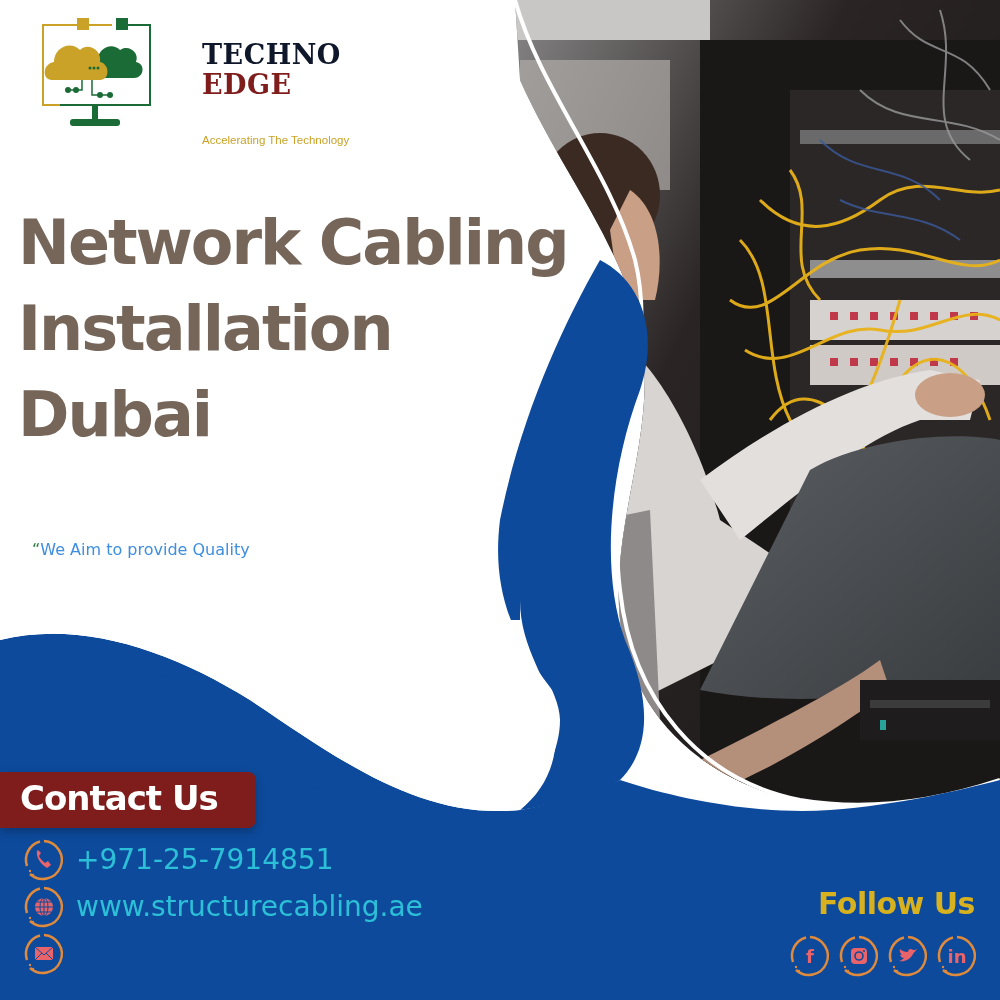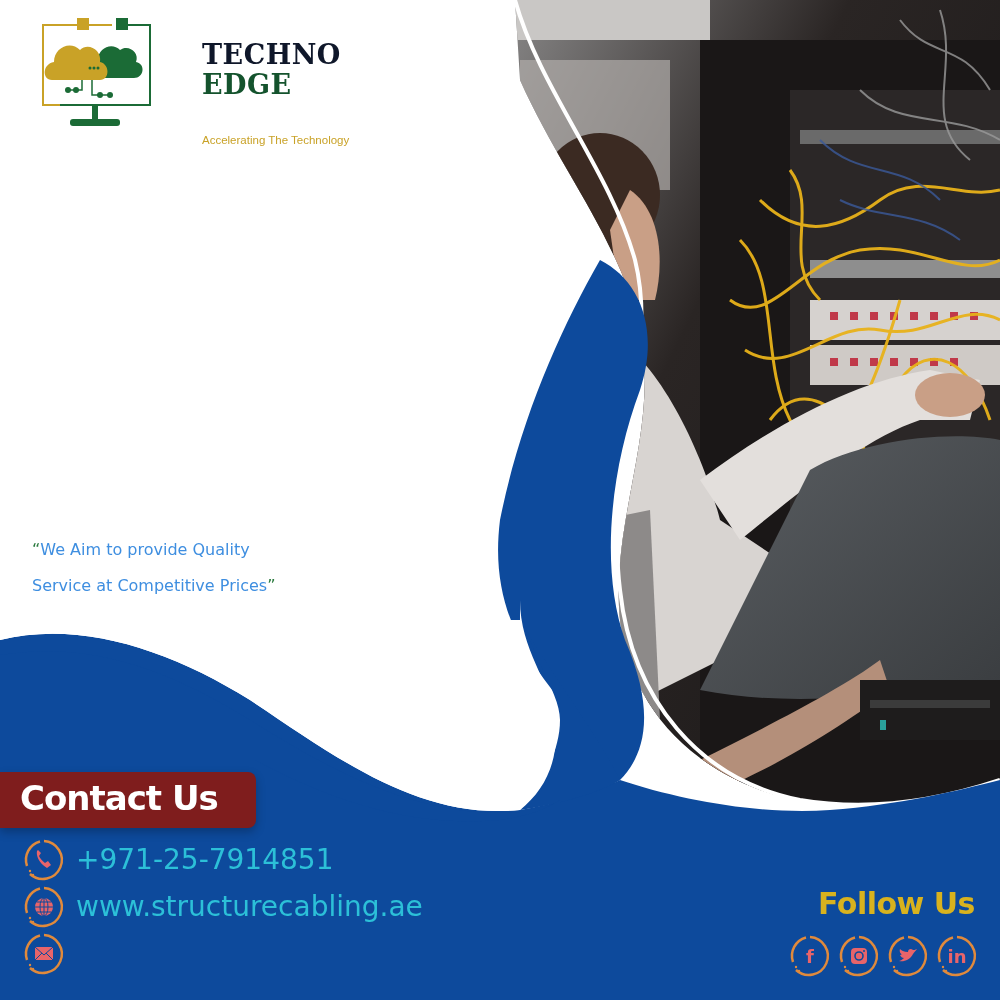--- a/index.html
+++ b/index.html
@@ -10,21 +10,21 @@
   .bg-shapes { position: absolute; left: 0; top: 0; width: 1000px; height: 1000px; }
 
   
   .photo { position: absolute; left: 0; top: 0; width: 1000px; height: 1000px; }
 
   
   .logo { position: absolute; left: 40px; top: 18px; width: 360px; height: 120px; }
   .logo-mark { position: absolute; left: 0; top: 0; width: 120px; height: 115px; }
   .logo-word { position: absolute; left: 162px; top: 22px; font-family: "DejaVu Serif", serif; font-weight: bold; line-height: 30px; letter-spacing: 0.5px; }
   .logo-word .l1 { color: #0f172a; font-size: 27px; display: block; }
-  .logo-word .l2 { color: #14532d; font-size: 27px; display: block; }
+  .logo-word .l2 { color: #7f1d1d; font-size: 27px; display: block; }
   .logo-word .l3 { color: #1b6b36; font-size: 27px; display: block; }
   .logo-word .llc { font-size: 19px; color: #1b6b36; margin-left: 6px; }
   .logo-tag { position: absolute; left: 162px; top: 116px; color: #c9a227; font-family: "Liberation Sans", sans-serif; font-size: 11.5px; white-space: nowrap; }
 
   
   .headline { position: absolute; left: 18px; top: 200px; color: #76665a; font-family: "DejaVu Sans", sans-serif; font-weight: bold; font-size: 62px; line-height: 86px; letter-spacing: -2px; }
   .headline span { display: block; }
 
   
   .tagline { position: absolute; left: 32px; top: 532px; color: #3e8ee0; font-family: "DejaVu Sans", sans-serif; font-size: 16px; line-height: 36px; }
@@ -178,24 +178,28 @@
       <circle cx="60" cy="77" r="3" fill="#1b6b36"></circle>
         <circle cx="70" cy="77" r="3" fill="#1b6b36"></circle>
     </svg>
     <div class="logo-word">
       <span class="l1">TECHNO</span>
       <span class="l2">EDGE</span>
     </div>
     <div class="logo-tag">Accelerating The  Technology</div>
   </div>
 
+  <h1 class="headline">
+    <span>Network Cabling</span>
+    <span>Installation</span>
+    <span>Dubai</span>
+  </h1>
 
   <div class="tagline">
     <span><b class="q" style="font-weight:normal">“</b><i style="font-style:normal">We Aim to provide Quality</i></span>
-    <span><i style="font-style:normal">Service at Competitive Prices</i><b class="q" style="font-weight:normal">”</b></span>
   </div>
 
   <div class="contact-pill">
     <span>Contact Us</span>
   </div>
 
   <div class="contact-list">
     <div class="contact-row">
       <span class="ring">
         <svg width="44" height="44" viewBox="0 0 44 44">

